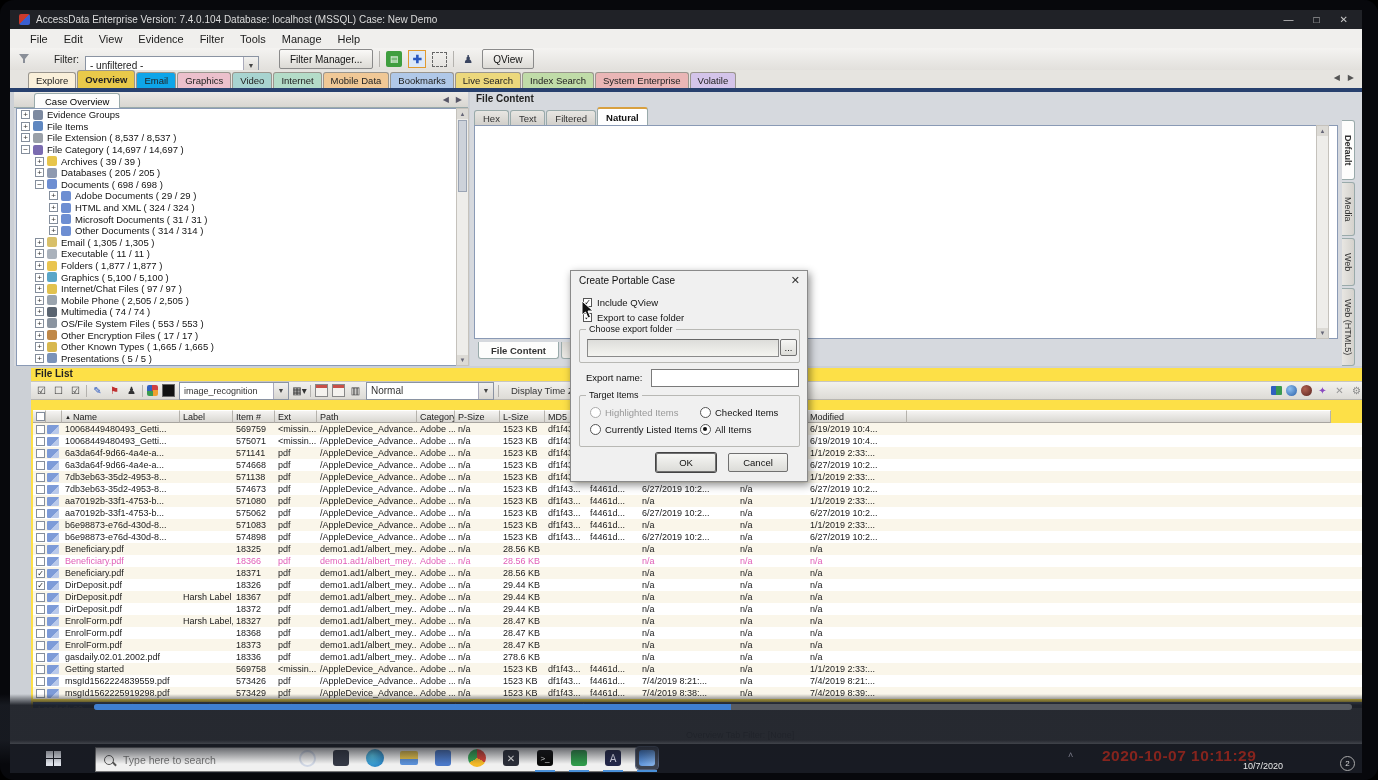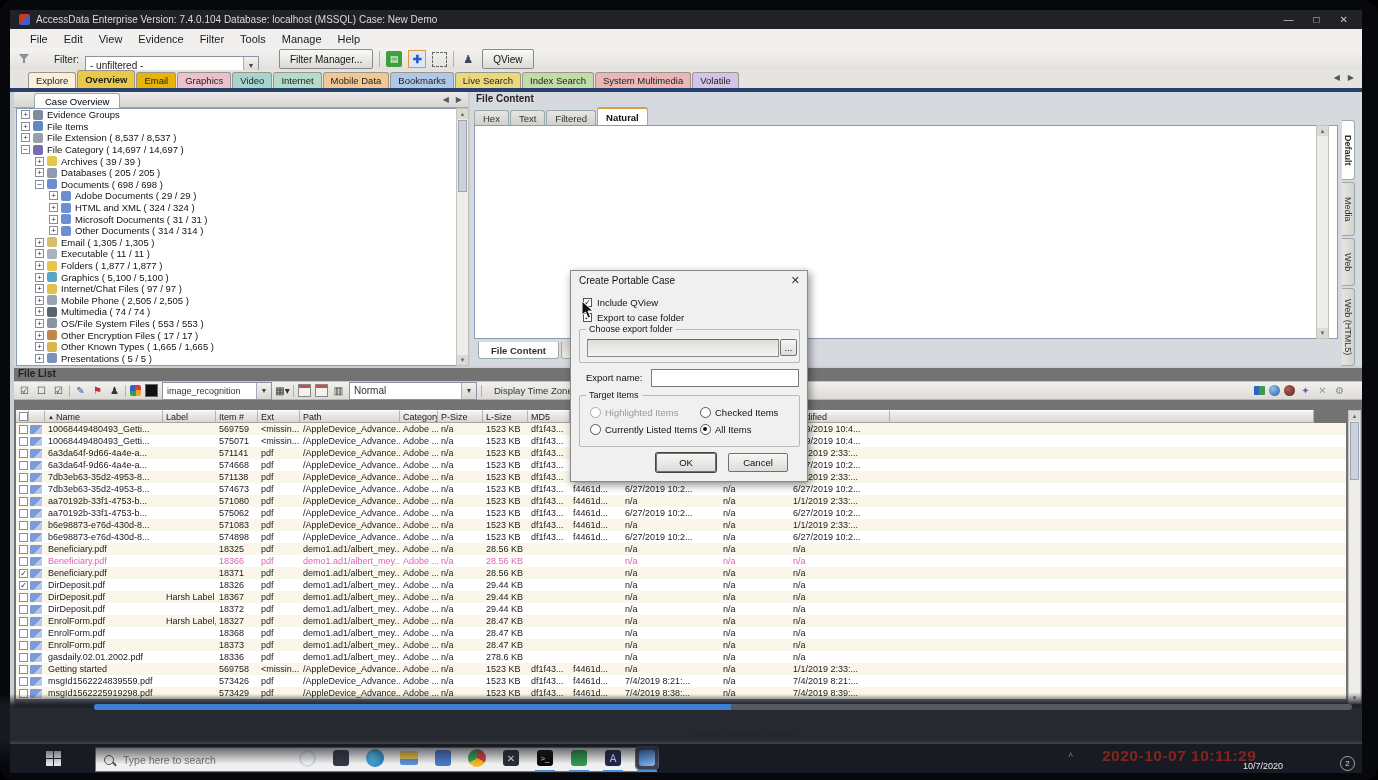--- a/index.html
+++ b/index.html
@@ -51,21 +51,21 @@
   .fctab.active{background:#fff;height:16px;border-top:2px solid #d8a040;font-weight:bold;color:#111;}
   .fcbody{position:absolute;left:4px;top:33px;width:862px;height:212px;background:#fff;border:1px solid #8a9ab5;}
   .fcbottomtabs{position:absolute;left:8px;top:250px;display:flex;height:17px;}
   .fcbtab{height:16px;border:1px solid #9aa;border-top:none;border-radius:0 0 3px 3px;font-size:9.5px;padding:0 12px;display:flex;align-items:center;background:linear-gradient(#d8d6d1,#eceae6);margin-right:2px;color:#333;}
   .fcbtab.active{background:#fdfdfc;font-weight:bold;}
   .sidetabs{position:absolute;right:2px;top:28px;width:18px;}
   .sidetab{writing-mode:vertical-rl;font-size:9px;color:#333;border:1px solid #9aa;border-left:none;background:linear-gradient(90deg,#e8e6e2,#d4d2cd);border-radius:0 3px 3px 0;padding:6px 1px;margin-bottom:2px;text-align:center;}
   .sidetab.active{background:#fdfdfc;font-weight:bold;}
   .sidearrows{writing-mode:vertical-rl;font-size:7px;color:#667;margin-top:10px;text-align:center;}
   
-  .flpanel{position:absolute;left:4px;top:358px;width:1348px;height:340px;background:#737373;}
+  .flpanel{position:absolute;left:21px;top:358px;width:1348px;height:340px;background:#fde047;}
   .fl-title{position:absolute;left:4px;top:0px;font-size:10px;font-weight:bold;color:#222;}
   .fltoolbar{position:absolute;left:0;top:13px;right:0;height:17px;background:linear-gradient(#f2f1ee,#dddbd6);border-top:1px solid #c8c6c1;border-bottom:1px solid #b8b6b1;display:flex;align-items:center;gap:4px;padding-left:4px;font-size:9.5px;color:#333;}
   .fli{width:13px;height:13px;display:flex;align-items:center;justify-content:center;font-size:10px;}
   .swatch{width:11px;height:11px;background:#111;border:1px solid #666;}
   .cal{width:11px;height:11px;border:1px solid #888;background:linear-gradient(#c85048 3px,#f4f2ee 3px);}
   .thead{position:absolute;left:2px;top:42px;display:flex;height:13px;font-size:9px;color:#222;}
   .hc{background:linear-gradient(#f5f4f2,#d9d7d2);border-right:1px solid #b5b2ac;border-top:1px solid #fff;border-bottom:1px solid #a8a5a0;box-sizing:border-box;padding-left:3px;white-space:nowrap;overflow:hidden;display:flex;align-items:center;gap:2px;}
   .rows{position:absolute;left:2px;top:55px;width:1330px;height:276px;overflow:hidden;}
   .frow{height:12px;display:flex;align-items:center;font-size:9px;color:#1a1a1a;background:#fff;}
   .frow.alt{background:#faf6ea;}
@@ -172,29 +172,29 @@
       <span class="ticon" style="background:#dce8f8;border:1px solid #e09a30;color:#2a58c0;font-weight:bold;">✚</span>
       <span class="ticon" style="border:1px dashed #666;width:13px;height:13px;"></span>
       <span class="tsep"></span>
       <span class="ticon" style="color:#3a4560;">♟</span>
       <span class="btn">QView</span>
     </div>
 
     <div class="tabstrip" id="tabstrip">
         <span class="mtab" style="background: rgb(250, 240, 218);">Explore</span>
         <span class="mtab active" style="background: rgb(233, 201, 74);">Overview</span>
-        <span class="mtab" style="background: #eab308;">Email</span>
+        <span class="mtab" style="background: #0ea5e9;">Email</span>
         <span class="mtab" style="background: rgb(236, 192, 204);">Graphics</span>
         <span class="mtab" style="background: rgb(168, 212, 208);">Video</span>
         <span class="mtab" style="background: rgb(180, 220, 200);">Internet</span>
         <span class="mtab" style="background: rgb(240, 200, 150);">Mobile Data</span>
         <span class="mtab" style="background: rgb(176, 200, 232);">Bookmarks</span>
         <span class="mtab" style="background: rgb(236, 216, 124);">Live Search</span>
         <span class="mtab" style="background: rgb(192, 220, 168);">Index Search</span>
-        <span class="mtab" style="background: rgb(234, 182, 182);">System Multimedia</span>
+        <span class="mtab" style="background: rgb(234, 182, 182);">System Enterprise</span>
         <span class="mtab" style="background: rgb(212, 196, 234);">Volatile</span>
       </div>
     <div class="tab-arrows">
       <span>◀</span>
       <span>▶</span>
     </div>
     <div class="bluebar"></div>
 
     <div class="lpanel">
       <div class="lptabrow"></div>

